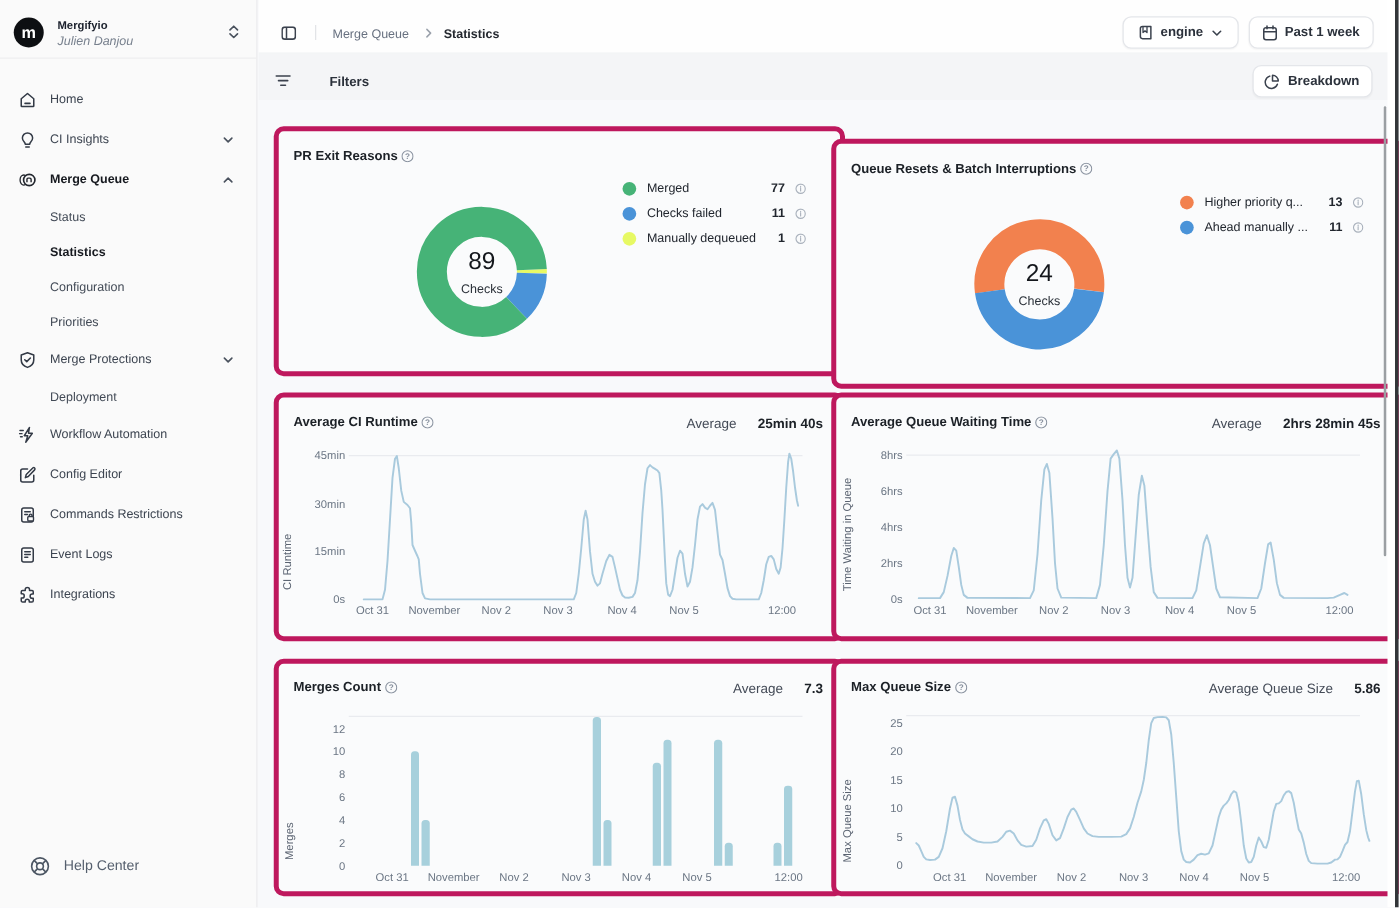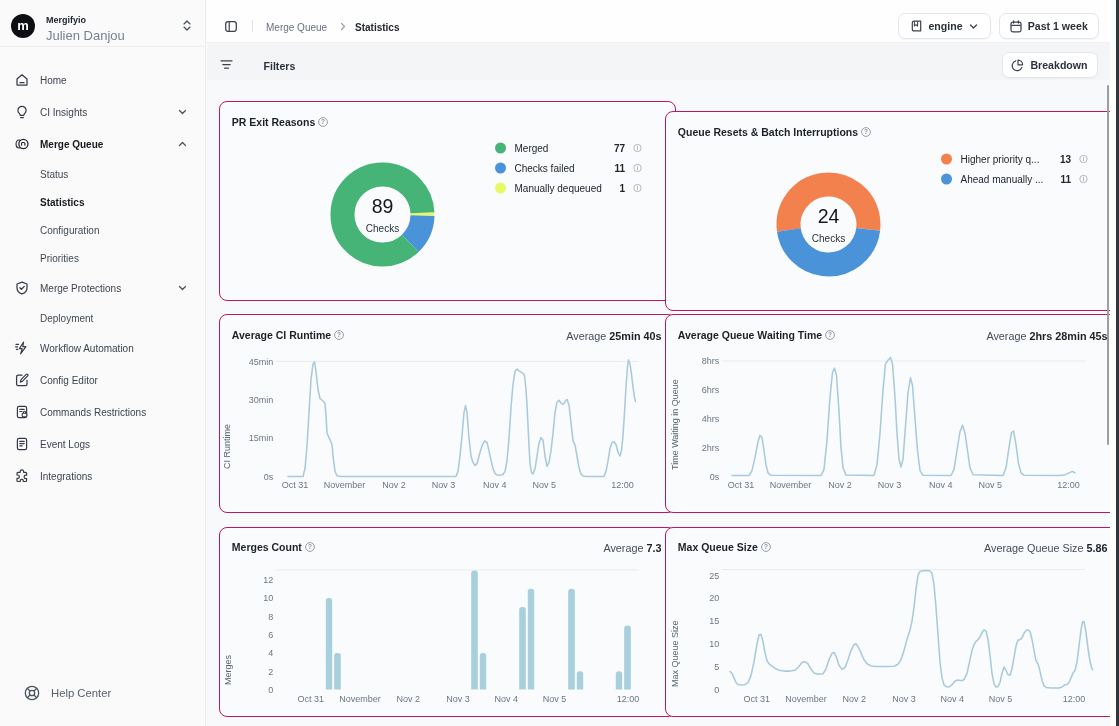--- a/index.html
+++ b/index.html
@@ -5,44 +5,44 @@
 * { margin:0; padding:0; box-sizing:border-box; }
 html,body { width:1119px; height:726px; overflow:hidden; font-family:"Liberation Sans", sans-serif; }
 body { position:relative; background:#f8f9fb; }
 .abs { position:absolute; }
 
 
 #sidebar { position:absolute; left:0; top:0; width:206px; height:726px; background:#fafafa; border-right:1px solid #ebecee; }
 #userrow { position:relative; height:47px; border-bottom:1px solid #eeeeef; }
 #avatar { position:absolute; left:11px; top:14px; width:24px; height:24px; border-radius:50%; background:#0d0f12; color:#fff; text-align:center; font-weight:bold; font-size:13px; line-height:23px; }
 #orgname { position:absolute; left:46px; top:15px; font-size:9px; font-weight:bold; color:#1a202c;text-align:center; }
-#username { position:absolute; left:46px; top:27.5px; font-size:13px; color:#78818e; }
+#username { position:absolute; left:46px; top:27.5px; font-size:10px; color:#78818e;font-style:italic; }
 #updown { position:absolute; right:13px; top:19.5px; }
 nav { padding-top:17px; }
 .nit { position:relative; height:32px; color:#3c4450; font-size:10px; font-weight:500; }
 .nit .lbl { position:absolute; left:40px; top:50%; transform:translateY(-50%); white-space:nowrap; }
 .nit .ic  { position:absolute; left:15px; top:50%; transform:translateY(-50%); width:14px; height:14px; }
 .nit .chev { position:absolute; right:18px; top:50%; transform:translateY(-50%); width:9px; height:9px; }
 .sub { height:28px; font-weight:400; color:#424a56; }
 .sub.active { font-weight:bold; color:#16191f; }
 #helprow { position:absolute; left:0; bottom:19px; width:100%; height:28px; color:#555f6d; font-size:11.3px; }
 #helprow .lbl { position:absolute; left:51px; top:50%; transform:translateY(-50%); }
 #helprow .ic { position:absolute; left:24px; top:50%; transform:translateY(-50%); width:16px; height:16px; }
 
 
 #main { position:absolute; left:207px; top:0; width:909px; height:726px; background:#f8f9fb; }
 .crumbgray { color:#687180; font-size:10px; }
 .crumbbold { color:#23272e; font-size:10px; font-weight:bold; }
 .btn { position:absolute; background:#fff; border:1px solid #e4e6ea; border-radius:7px; box-shadow:0 1px 1px rgba(20,20,30,0.03); font-size:10.6px; font-weight:600; color:#2b313b; display:flex; align-items:center; justify-content:center; gap:6px; }
 
 
-.card { position:absolute; width:457px; background:#fafbfc; border:1px solid #be185d; border-radius:8px; }
+.card { position:absolute; width:457px; background:#fafbfc; border:4px solid #be185d; border-radius:8px; }
 .ctitle { position:absolute; left:11.8px; top:13.5px; font-size:10.5px; font-weight:bold; color:#1c2127; display:flex; align-items:center; gap:3px; }
 .cavg { position:absolute; right:13.5px; top:14.5px; font-size:10.8px; color:#454c58; }
-.cavg b { color:#1c2127; }
+.cavg b { color:#1c2127;margin-left:14px; }
 .qm { width:10px; height:10px; }
 svg.chart { position:absolute; left:0; top:0; }
 .ax { font-size:9px; fill:#6b7684; font-family:"Liberation Sans", sans-serif; }
 .rot { position:absolute; font-size:9px; color:#596270; transform:rotate(-90deg); transform-origin:left bottom; white-space:nowrap; }
 .leg { position:absolute; font-size:10px; color:#21262e; }
 .leg .dot { position:absolute; left:0; top:50%; transform:translateY(-50%); width:11px; height:11px; border-radius:50%; }
 .leg .ltx { position:absolute; left:19.5px; top:50%; transform:translateY(-50%); white-space:nowrap; }
 .leg .val { position:absolute; top:50%; transform:translateY(-50%); font-weight:bold; }
 .leg .nfo { position:absolute; top:50%; transform:translateY(-50%); width:9px; height:9px; }
 .dcenter { position:absolute; text-align:center; }

